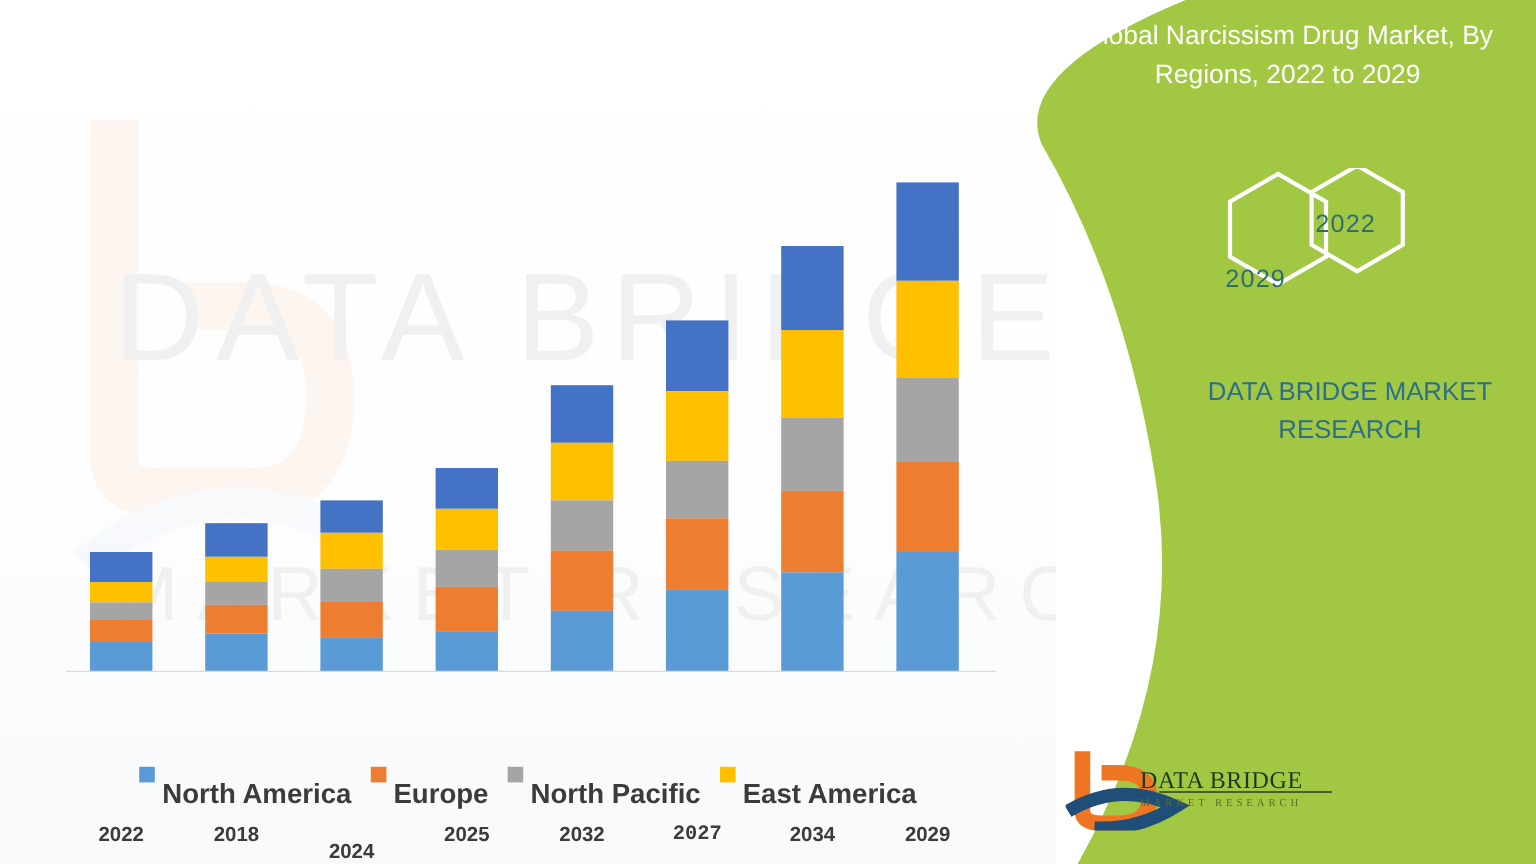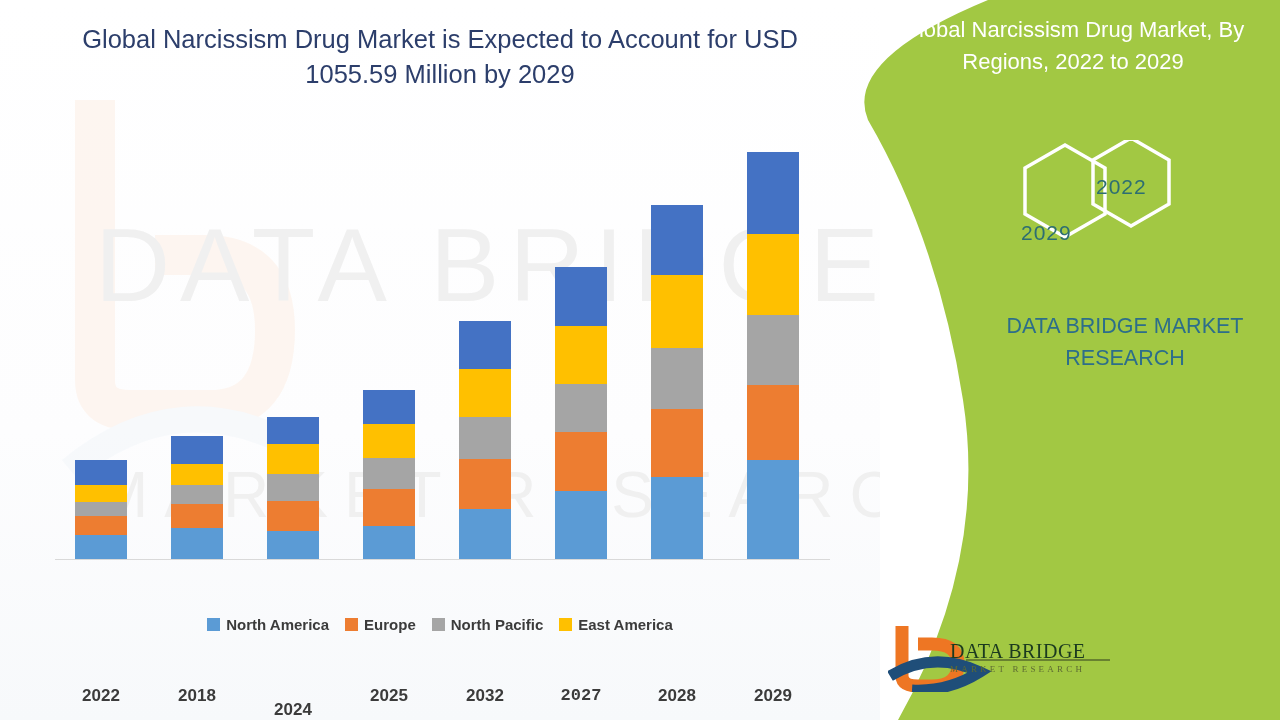--- a/index.html
+++ b/index.html
@@ -28,21 +28,21 @@
   .bar-group{position:absolute;bottom:1px;width:52px;}
   .seg{width:100%;display:block;}
   .tick-label{position:absolute;top:566px;width:90px;text-align:center;
       color:#3b3b3b;font-size:17px;font-weight:bold;}
 
   
   #legend{position:absolute;left:0;top:616px;width:880px;display:flex;
       justify-content:center;align-items:center;gap:16px;}
   .legend-item{display:flex;align-items:center;gap:6px;}
   .legend-swatch{width:13px;height:13px;display:block;}
-  .legend-label{color:#3b3b3b;font-size:15px;font-weight:bold;white-space:nowrap;}
+  .legend-label{color:#3b3b3b;font-size:23px;font-weight:bold;white-space:nowrap;margin-top:32px;}
 
   
   #footer{position:absolute;left:0;top:684px;width:880px;height:30px;}
   #dmca{position:absolute;left:28px;top:0;color:#1a1a1a;font-size:12.5px;
       font-family:"Liberation Serif",serif;white-space:nowrap;}
   #source{position:absolute;left:460px;top:2px;color:#1a1a1a;font-size:11.5px;
       font-family:"Liberation Serif",serif;white-space:nowrap;}
 
   
   #right-panel{position:absolute;left:838px;top:0;width:442px;height:720px;}
@@ -69,21 +69,20 @@
 
   <svg id="wm-logo" viewBox="0 0 260 460">
     <path d="M35 20 L35 300 Q35 330 70 330 L150 330 Q215 330 215 250 Q215 175 145 175 L95 175" fill="none" stroke="#fdeee3" stroke-width="40"></path>
     <path d="M10 390 Q120 300 240 370" fill="none" stroke="#f2f6fa" stroke-width="26"></path>
   </svg>
   <div id="wm-text">
     <div class="l1">DATA BRIDGE</div>
     <div class="l2">MARKET RESEARCH</div>
   </div>
 
-  <div id="chart-title">Global Narcissism Drug Market is Expected to Account for USD 1055.59 Million by 2029</div>
 
   <div id="plot">
     <div id="axis-line"></div>
 
   <div class="bar-group" style="left: 20px;">
         <div class="seg" title="Middle East and Africa 2022: 22" style="height: 24.09px; background: rgb(68, 114, 196);"></div>
         <div class="seg" title="South America 2022: 16" style="height: 17.52px; background: rgb(255, 192, 0);"></div>
         <div class="seg" title="Asia Pacific 2022: 13" style="height: 14.235px; background: rgb(165, 165, 165);"></div>
         <div class="seg" title="Europe 2022: 17" style="height: 18.615px; background: rgb(237, 125, 49);"></div>
         <div class="seg" title="North America 2022: 22" style="height: 24.09px; background: rgb(91, 155, 213);"></div>
@@ -129,21 +128,21 @@
         <div class="seg" title="North America 2027: 62" style="height: 67.89px; background: rgb(91, 155, 213);"></div>
       </div>
       <div class="tick-label" style="left: 481px; font-family: Liberation Mono, monospace;">2027</div>
       <div class="bar-group" style="left: 596px;">
         <div class="seg" title="Middle East and Africa 2028: 64" style="height: 70.08px; background: rgb(68, 114, 196);"></div>
         <div class="seg" title="South America 2028: 66" style="height: 72.27px; background: rgb(255, 192, 0);"></div>
         <div class="seg" title="Asia Pacific 2028: 56" style="height: 61.32px; background: rgb(165, 165, 165);"></div>
         <div class="seg" title="Europe 2028: 62" style="height: 67.89px; background: rgb(237, 125, 49);"></div>
         <div class="seg" title="North America 2028: 75" style="height: 82.125px; background: rgb(91, 155, 213);"></div>
       </div>
-      <div class="tick-label" style="left: 577px;">2028</div>
+      <div class="tick-label" style="left: 577px;">2034</div>
       <div class="bar-group" style="left: 692px;">
         <div class="seg" title="Middle East and Africa 2029: 75" style="height: 82.125px; background: rgb(68, 114, 196);"></div>
         <div class="seg" title="South America 2029: 74" style="height: 81.03px; background: rgb(255, 192, 0);"></div>
         <div class="seg" title="Asia Pacific 2029: 64" style="height: 70.08px; background: rgb(165, 165, 165);"></div>
         <div class="seg" title="Europe 2029: 69" style="height: 75.555px; background: rgb(237, 125, 49);"></div>
         <div class="seg" title="North America 2029: 90" style="height: 98.55px; background: rgb(91, 155, 213);"></div>
       </div>
       <div class="tick-label" style="left: 673px;">2029</div>
     </div>
 

